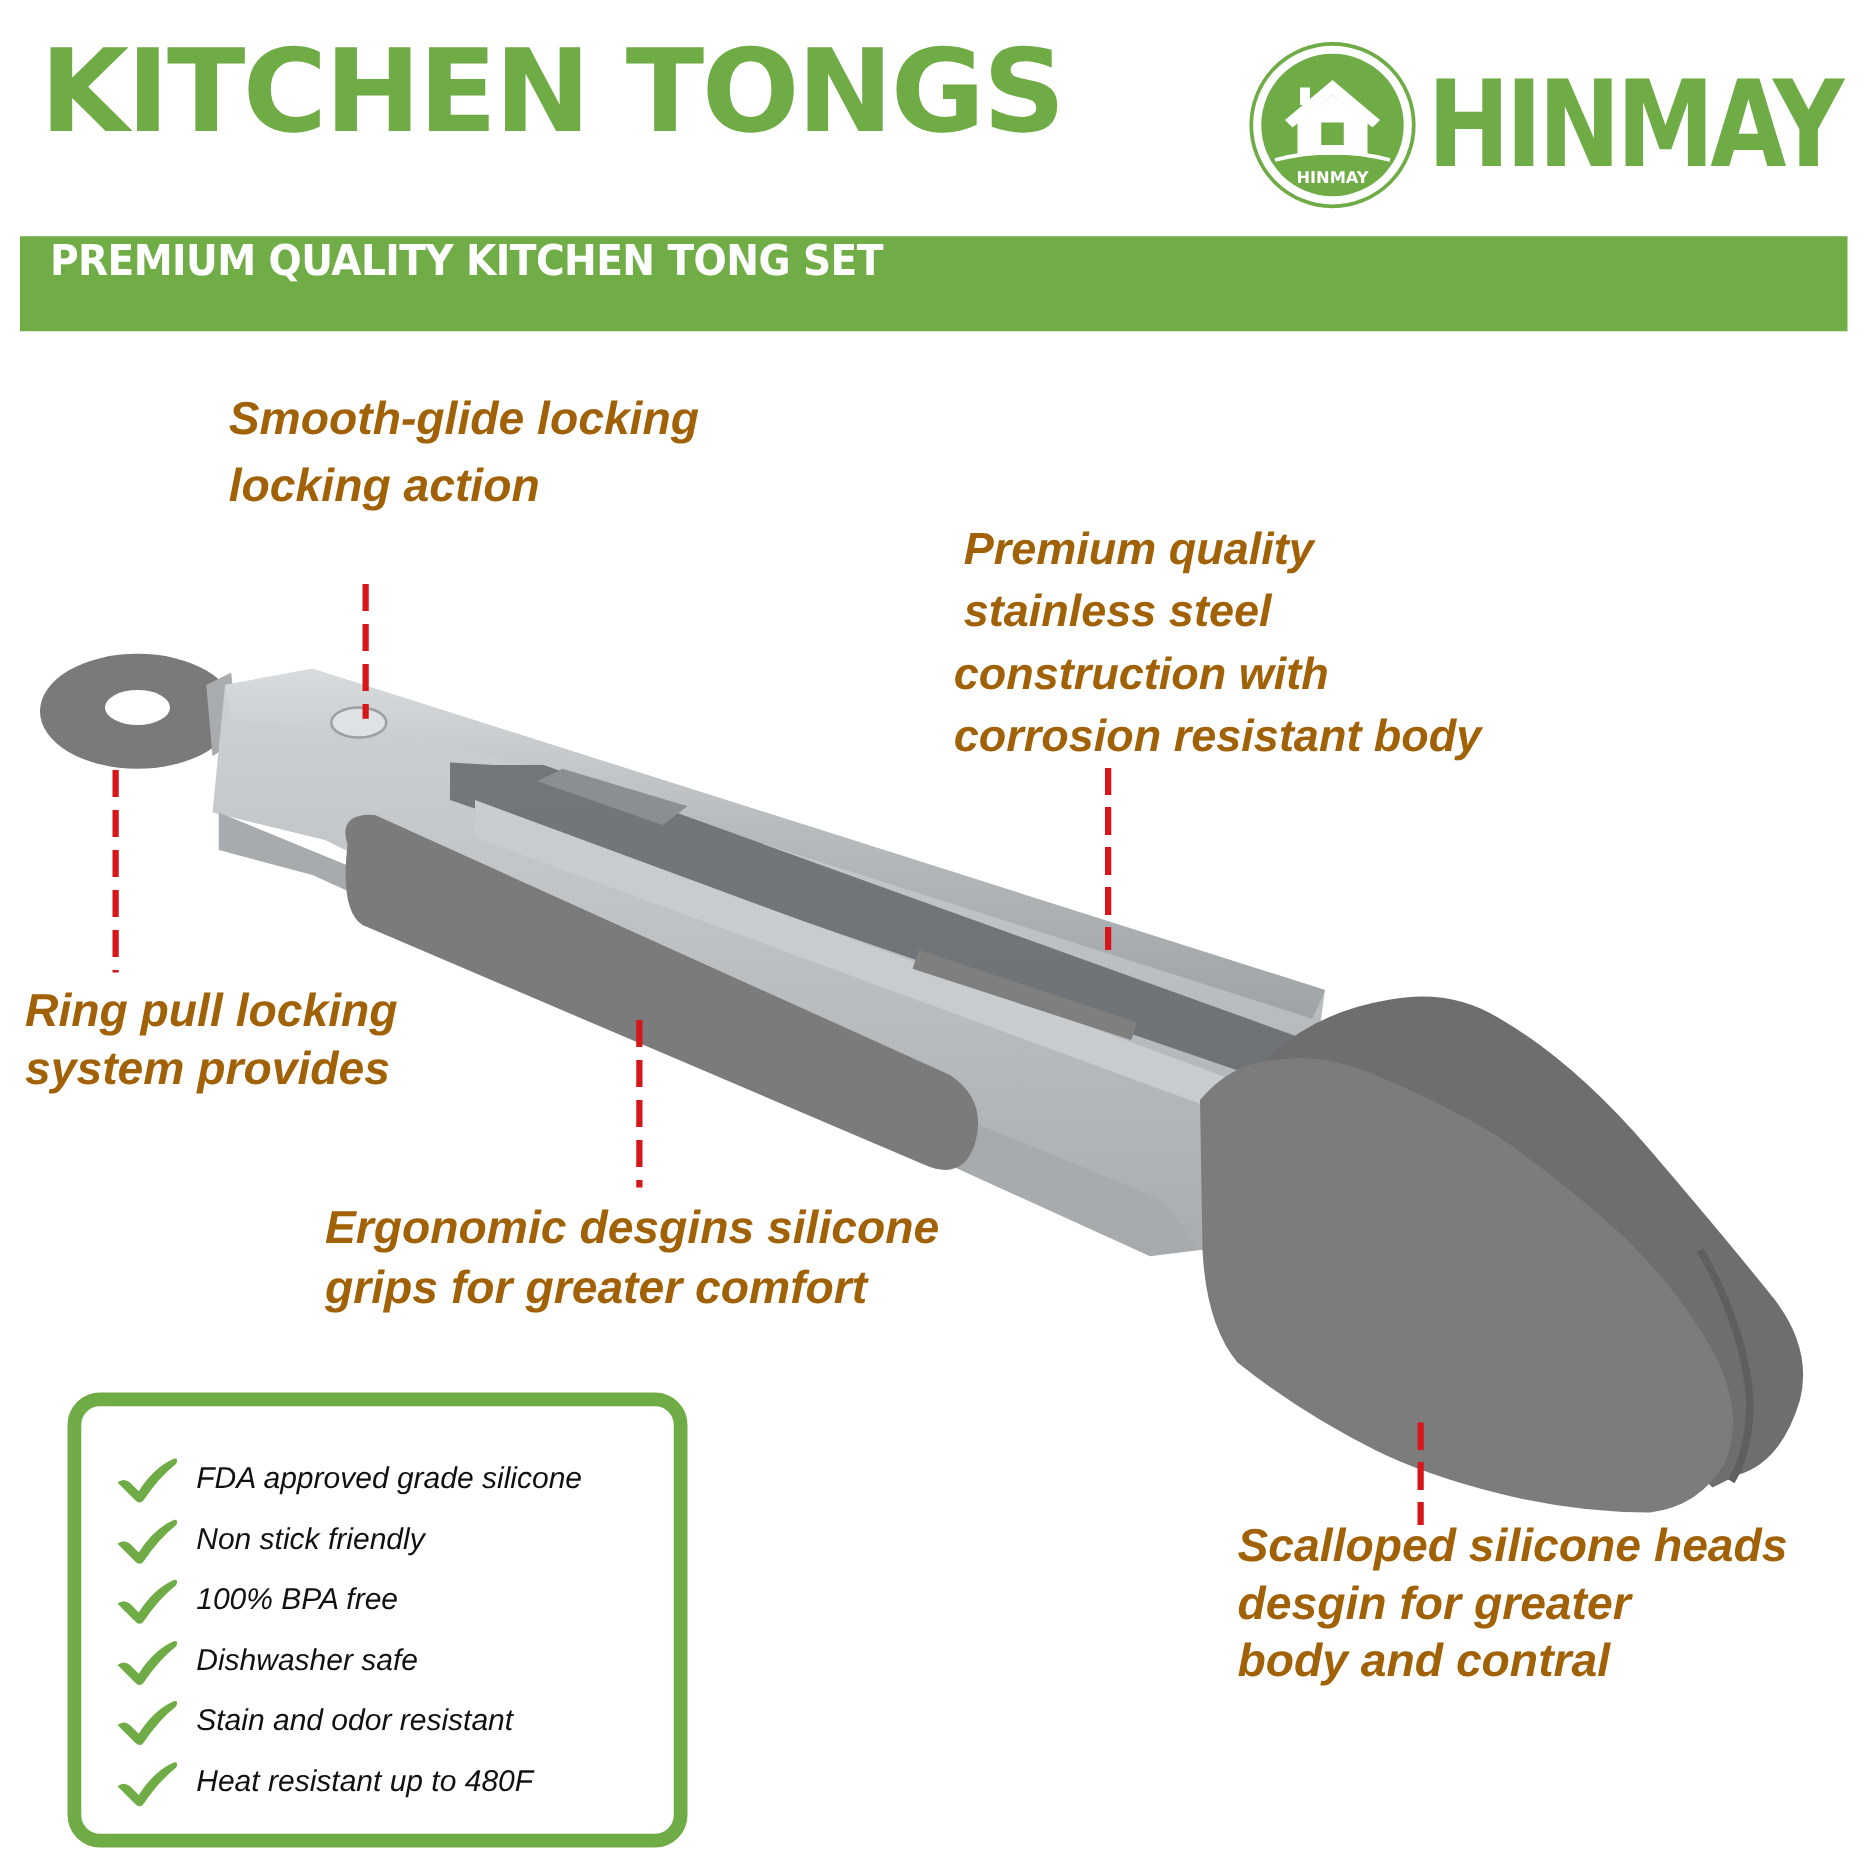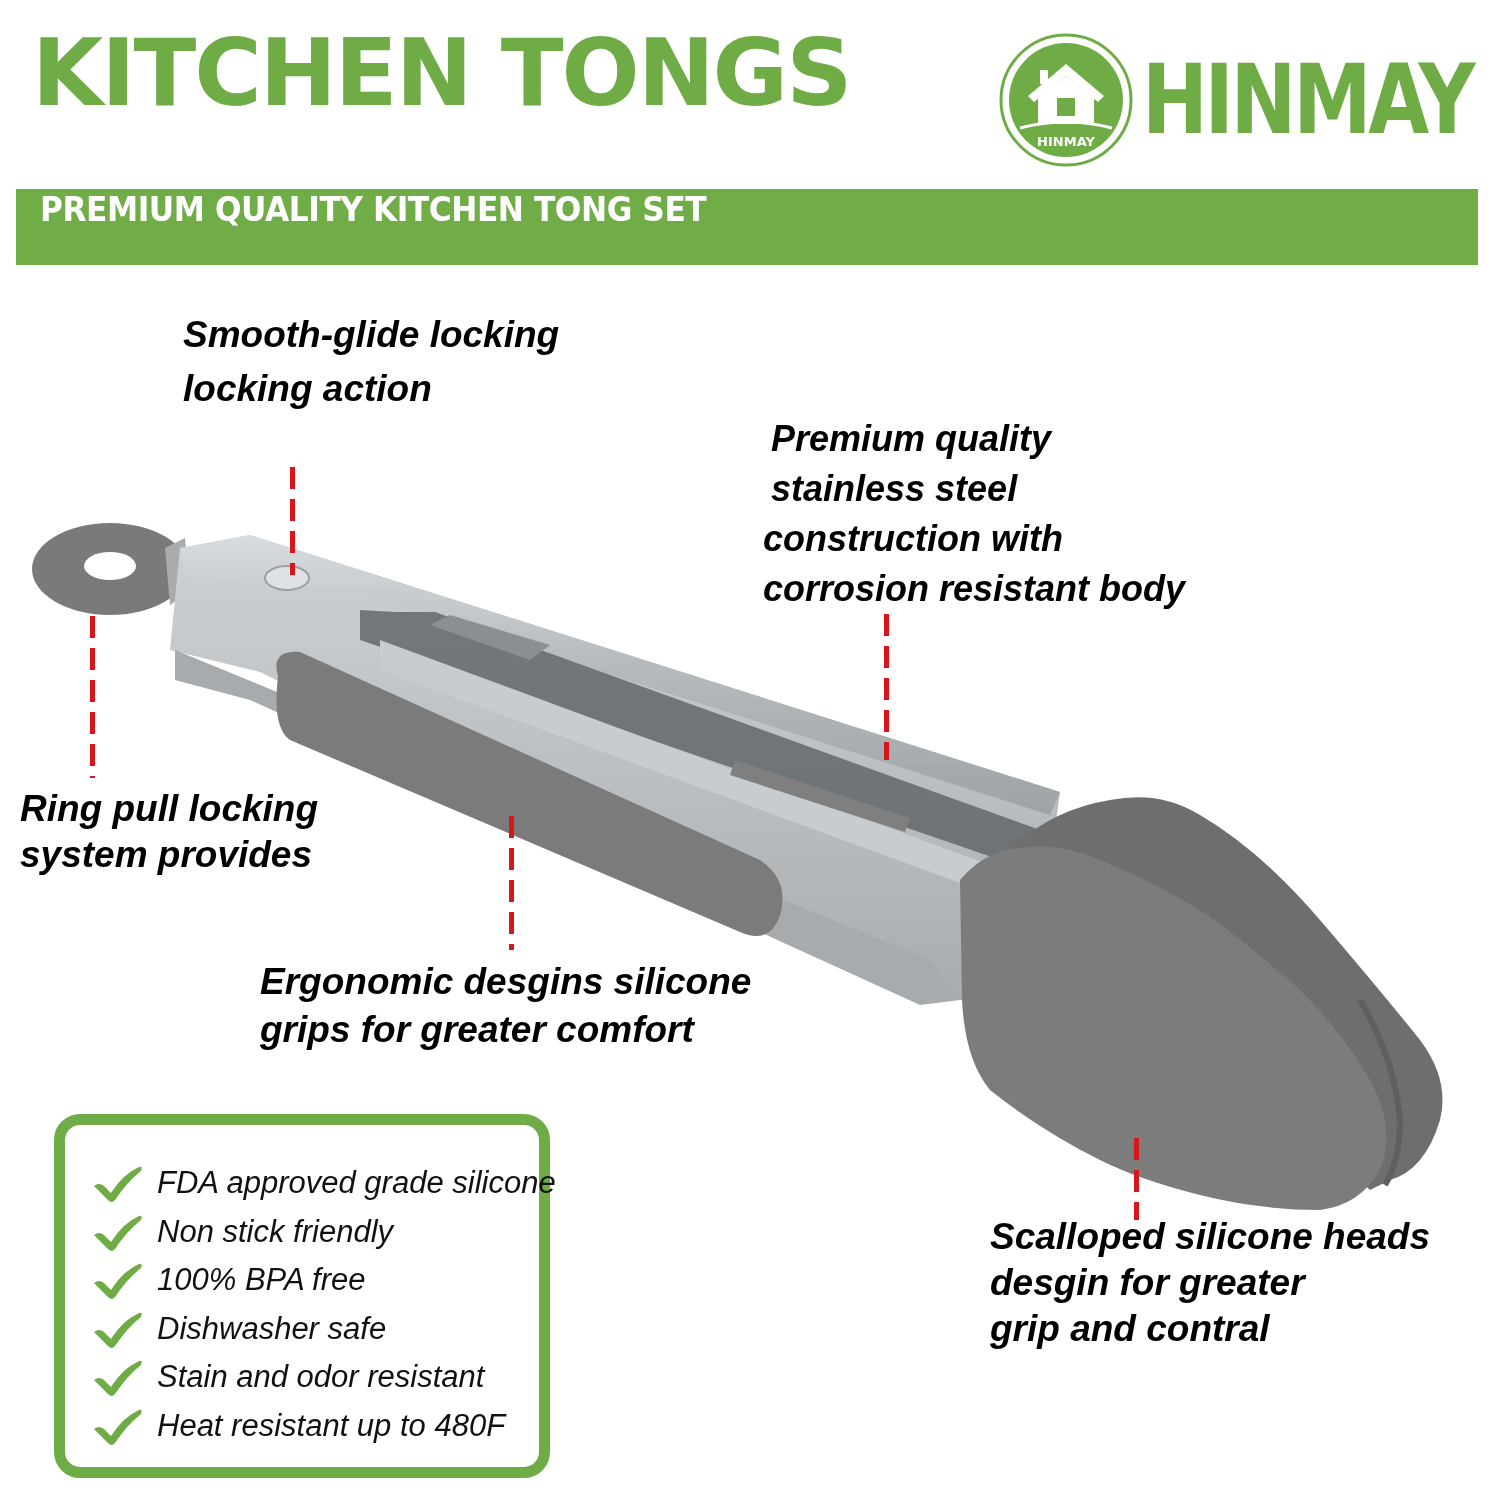--- a/index.html
+++ b/index.html
@@ -17,21 +17,21 @@
                transform: scaleX(0.82); transform-origin: left center; }
 
   .banner { position: absolute; left: 16px; top: 189px; width: 1462px; height: 76px;
             background: #70ad47; display: flex; align-items: flex-start; }
   .banner-text { color: #ffffff; font-family: "DejaVu Sans", sans-serif; font-weight: bold;
                  font-size: 34px; margin-left: 24px; letter-spacing: -0.5px;
                  transform: scaleX(0.92); transform-origin: left center; }
 
   .product { position: absolute; left: 0; top: 0; width: 1500px; height: 1500px; }
 
-  .callout { position: absolute; margin: 0; font-style: italic; color: #000000;
+  .callout { position: absolute; margin: 0; font-style: italic; color: #a16207;
              font-family: "Liberation Sans", sans-serif; font-weight: 600; }
   .callout .line { display: block; }
 
   .c-brackets { left: 183px; top: 308px; font-size: 37px; line-height: 54px; }
   .c-steel    { left: 722px; top: 414px; font-size: 36px; line-height: 50px; margin-left: 41px; }
   .c-steel .line:first-child { font-weight: bold; margin-left: 8px; }
   .c-steel .line:nth-child(2) { margin-left: 8px; }
   .c-ring     { left: 20px; top: 786px; font-size: 37px; line-height: 46px; }
   .c-grips    { left: 260px; top: 958px; font-size: 37px; line-height: 48px; }
   .c-heads    { left: 990px; top: 1214px; font-size: 37px; line-height: 46px; font-style: italic; }
@@ -42,21 +42,21 @@
   .l-ring     { left: 90px;  top: 616px; height: 162px; }
   .l-steel    { left: 884px; top: 614px; height: 146px; }
   .l-grips    { left: 509px; top: 816px; height: 134px; }
   .l-heads    { left: 1134px; top: 1138px; height: 82px; }
 
   .feature-box { position: absolute; left: 54px; top: 1114px; width: 496px; height: 364px;
                  border: 11px solid #6fac46; border-radius: 26px; background: #fff; box-sizing: border-box; }
   .feature-list { list-style: none; margin: 0; padding: 34px 0 0 26px; }
   .feature-item { display: flex; align-items: center; height: 48.5px; }
   .check { width: 52px; height: 42px; flex: none; margin-right: 14px; }
-  .feature-text { font-style: italic; font-size: 31px; color: #111; white-space: nowrap; }
+  .feature-text { font-style: italic; font-size: 24px; color: #111; white-space: nowrap; }
 </style>
 </head>
 <body>
 
 <h1 class="headline">KITCHEN TONGS</h1>
 
 <div class="logo">
   <svg class="logo-badge" viewBox="0 0 136 136">
     <circle cx="68" cy="68" r="65" fill="#fff" stroke="#6fac46" stroke-width="3"></circle>
     <circle cx="68" cy="68" r="57" fill="#6fac46"></circle>
@@ -145,21 +145,21 @@
 </p>
 
 <p class="callout c-grips">
   <span class="line">Ergonomic desgins silicone</span>
   <span class="line">grips for greater comfort</span>
 </p>
 
 <p class="callout c-heads">
   <span class="line">Scalloped silicone heads</span>
   <span class="line">desgin for greater</span>
-  <span class="line">grip and contral</span>
+  <span class="line">body and contral</span>
 </p>
 
 <div class="feature-box">
   <ul class="feature-list">
     <li class="feature-item">
       <svg class="check" viewBox="0 0 52 42">
           <path d="M3 24 Q8 20 13 24 L20 31 Q32 12 48 5 Q52 4 50 9 Q36 20 24 38 Q21 42 17 38 Z" fill="#6fac46"></path>
         </svg>
       <span class="feature-text">FDA  approved grade silicone</span>
     </li>

